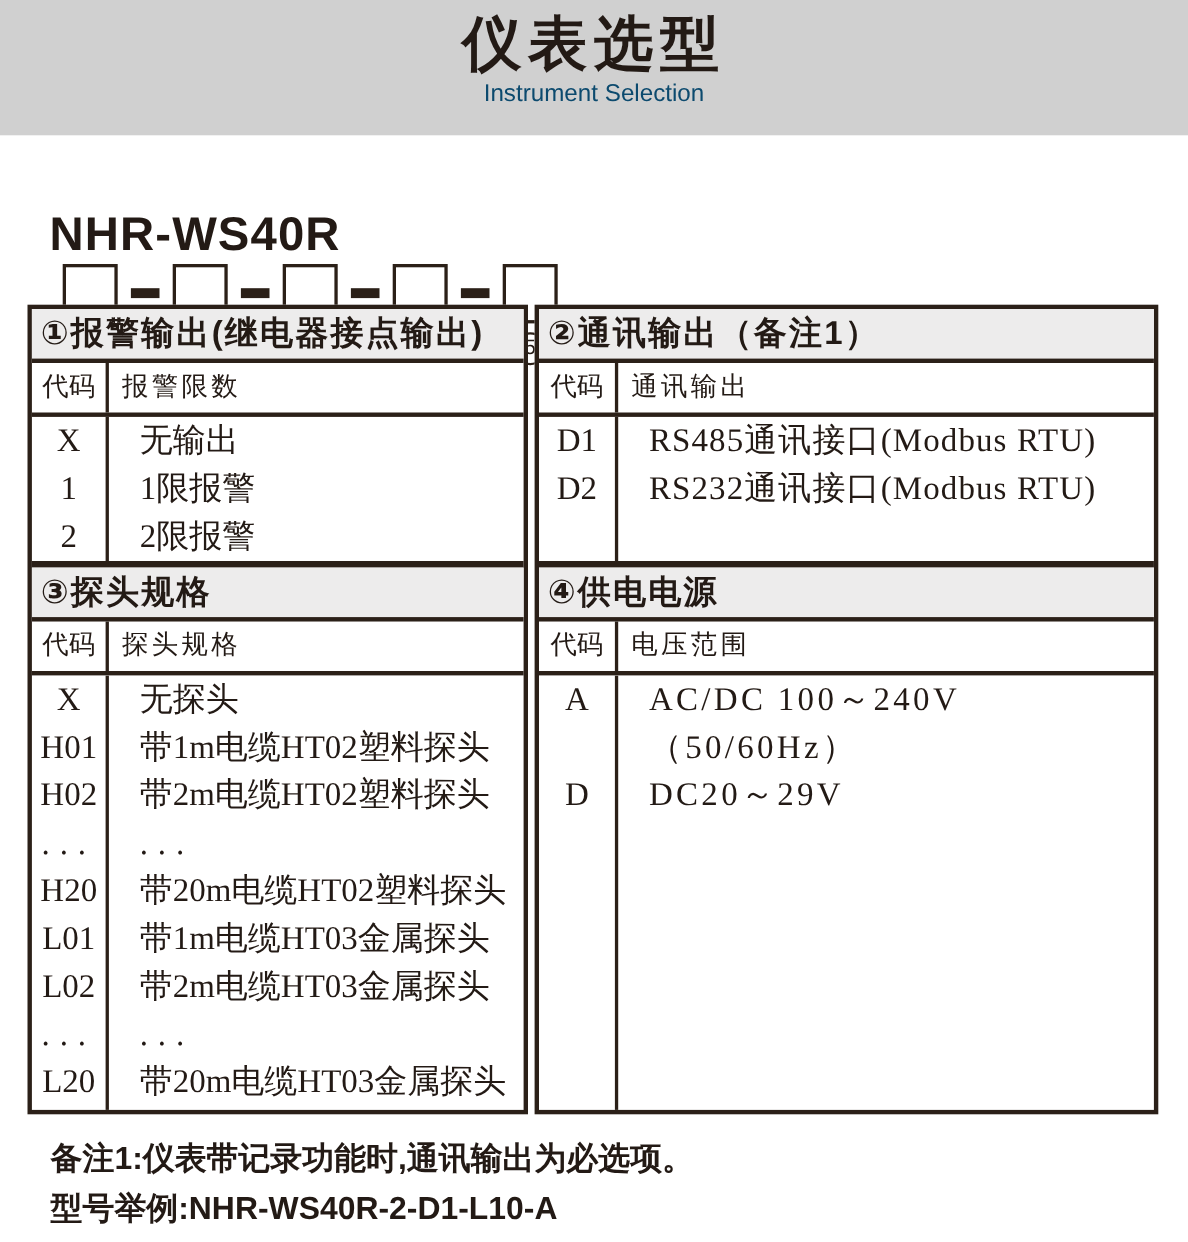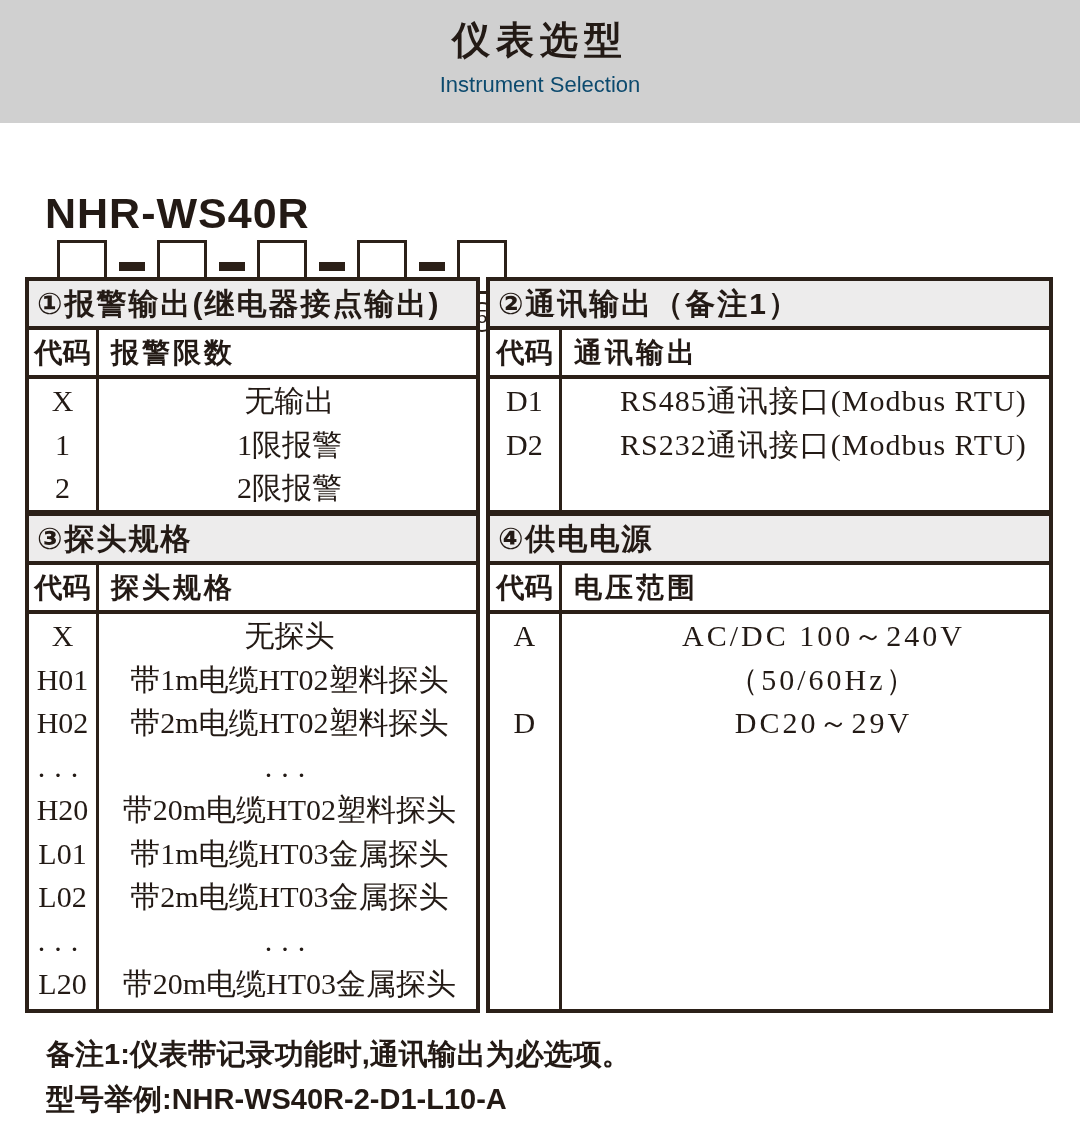--- a/index.html
+++ b/index.html
@@ -3,21 +3,21 @@
 <meta charset="utf-8">
 <style>
   html,body{margin:0;padding:0;}
   body{
     width:1080px;height:1129px;position:relative;background:#ffffff;
     font-family:"Liberation Sans","DejaVu Sans",sans-serif;
     color:var(--text,#231a15);overflow:hidden;
   }
   
   .band{position:absolute;left:0;top:0;width:1080px;height:123px;background:var(--band,#d0d0d0);}
-  .title{padding-top:9px;text-align:center;font-size:38px;font-weight:bold;letter-spacing:6px;line-height:62px;}
+  .title{padding-top:9px;text-align:center;font-size:54px;font-weight:bold;letter-spacing:6px;line-height:62px;}
   .subtitle{text-align:center;font-size:22px;color:#0c4a6e;line-height:28px;}
 
   
   .model{position:absolute;left:45px;top:186px;display:flex;align-items:flex-start;flex-direction:column;}
   .mlabel{font-size:43px;font-weight:bold;line-height:54px;letter-spacing:1px;}
   .munits{display:flex;margin-left:12px;align-items:flex-start;}
   .unit{display:flex;flex-direction:column;align-items:center;}
   .box{width:44px;height:48px;border:3px solid var(--border,#2b2018);background:#fff;}
   .dash{width:26px;height:9px;background:var(--border,#2b2018);margin:22px 12px 0 12px;}
   .marker{margin-top:8px;width:26px;height:26px;border:2px solid var(--border,#2b2018);
@@ -26,34 +26,34 @@
   
   .tables{position:absolute;left:25px;top:277px;width:1028px;height:736px;display:flex;gap:6px;border-radius:29px;}
   .half{border:4px solid var(--border,#2b2018);box-sizing:border-box;height:736px;
     display:flex;flex-direction:column;background:#fff;}
   .half-l{width:494px;}
   .half-r{width:616px;}
   .sec-title{height:45px;line-height:45px;border-bottom:4px solid var(--border,#2b2018);
     background:var(--fill,#edecec);font-size:30px;font-weight:bold;letter-spacing:2px;padding-left:8px;
     white-space:nowrap;overflow:hidden;}
   .subhead{height:45px;border-bottom:4px solid var(--border,#2b2018);display:flex;
-    font-family:"Liberation Serif","DejaVu Serif",serif;font-size:28px;font-weight:bold;}
+    font-family:"Liberation Serif","DejaVu Serif",serif;font-size:24px;}
   .sh-code{width:67px;border-right:3px solid var(--border,#2b2018);text-align:center;line-height:45px;}
   .half-r .sh-code{width:69px;}
   .sh-desc{flex:1;padding-left:12px;line-height:45px;letter-spacing:3px;}
   .data{display:flex;font-family:"Liberation Serif","DejaVu Serif",serif;font-size:30px;overflow:hidden;}
   .data-top{height:131px;border-bottom:6px solid var(--border,#2b2018);}
   .data-bottom{flex:1;}
   .codes{width:67px;border-right:3px solid var(--border,#2b2018);}
   .half-r .codes{width:69px;}
   .descs{flex:1;min-width:0;}
   .cell{height:43.5px;line-height:43.5px;white-space:nowrap;}
   .code-cell{text-align:center;}
-  .desc-cell{padding-left:4px;text-align:center;}
-  .half-r .desc-cell{letter-spacing:1px;margin-left:32px;}
+  .desc-cell{padding-left:28px;}
+  .half-r .desc-cell{letter-spacing:1px;}
   .half-r .data-bottom .desc-cell{letter-spacing:3px;}
   .dots{letter-spacing:9px;}
 
   
   .notes{position:absolute;left:46px;top:1032px;font-size:29px;font-weight:bold;line-height:45px;}
 </style>
 </head>
 <body style="--band: #d0d0d0; --fill: #edecec; --border: #2b2018; --text: #231a15;">
 
 <header class="band">

